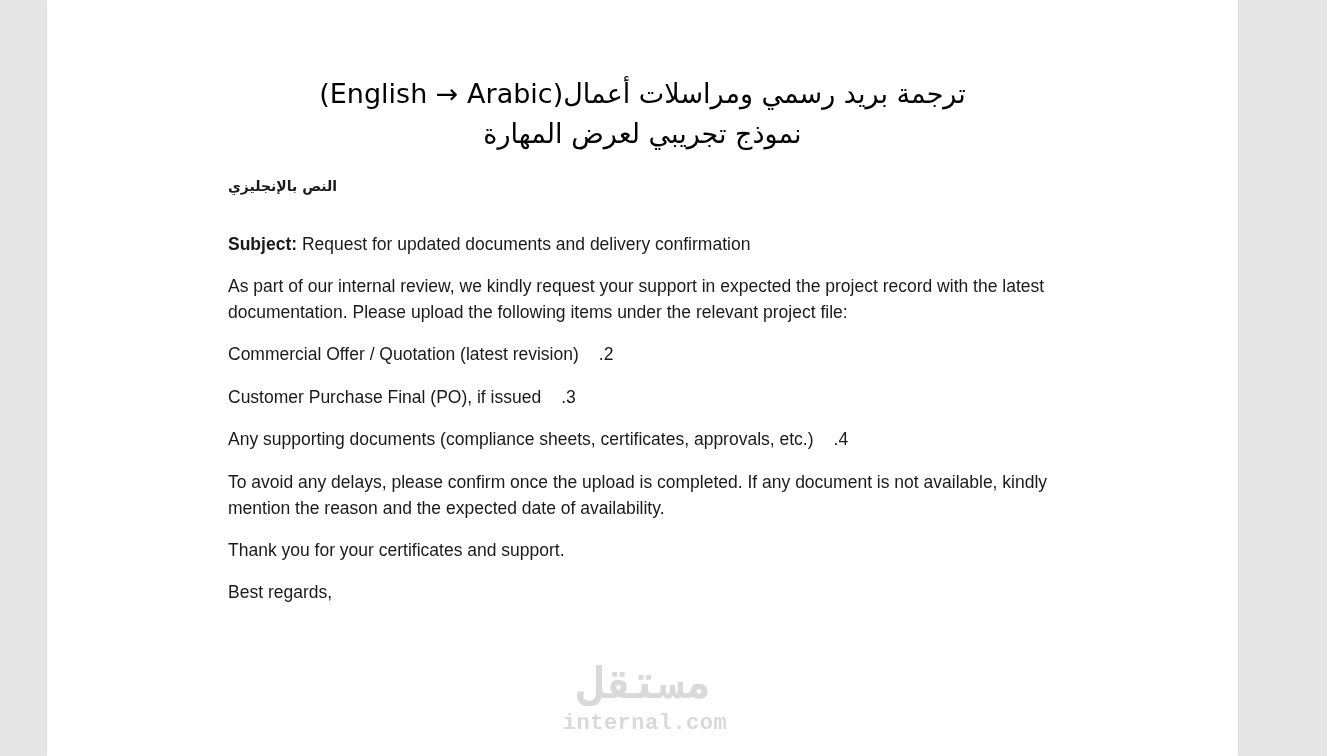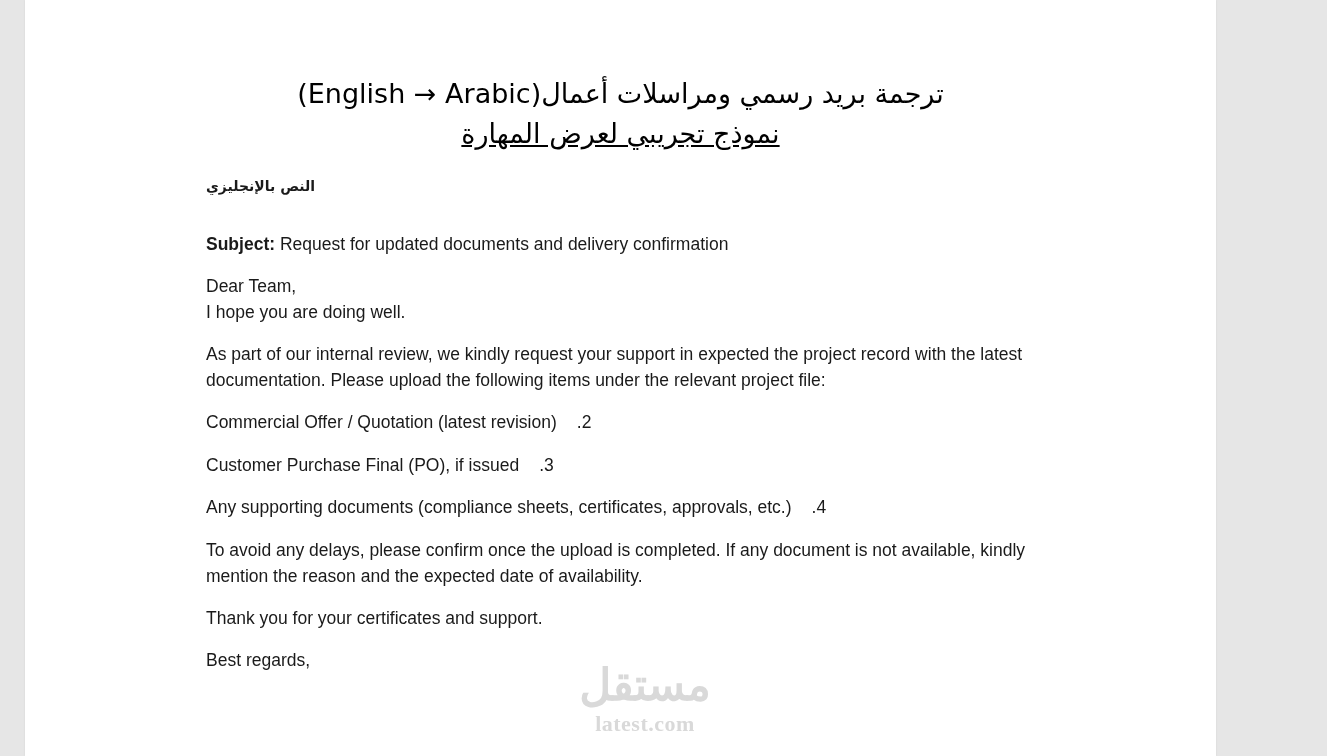--- a/index.html
+++ b/index.html
@@ -5,21 +5,21 @@
     html, body {
       margin: 0;
       padding: 0;
       width: 1327px;
       height: 756px;
       overflow: hidden;
       background: #e6e6e6;
     }
     .page {
       position: absolute;
-      left: 25px;
+      left: 47px;
       top: 0;
       width: 1191px;
       height: 756px;
       background: #ffffff;
       box-shadow: 0 0 2px rgba(0,0,0,0.08);
     }
     .title-block {
       position: absolute;
       left: 0;
       top: 74px;
@@ -32,21 +32,20 @@
       font-size: 27px;
       line-height: 40px;
       white-space: nowrap;
     }
     .title-line1 {
       direction: rtl;
       unicode-bidi: plaintext;
     }
     .title-line2 {
       direction: rtl;
-      text-decoration: underline;
     }
     .body {
       position: absolute;
       left: 181px;
       top: 172px;
       width: 840px;
       font-family: "Liberation Sans", sans-serif;
       font-size: 17.5px;
       line-height: 26px;
       color: #1a1a1a;
@@ -76,21 +75,21 @@
       display: inline-block;
       margin-left: 20px;
     }
     .watermark {
       position: absolute;
       left: 542px;
       top: 660px;
       width: 206px;
       text-align: center;
       color: #d9d9d9;
-      font-family: Liberation Serif, serif;
+      font-family: Liberation Mono, monospace;
       font-weight: bold;
       user-select: none;
     }
     .watermark-ar {
       font-size: 44px;
       line-height: 52px;
       direction: rtl;
     }
     .watermark-en {
       font-size: 22px;
@@ -108,24 +107,20 @@
     <div class="title-line title-line2">نموذج تجريبي لعرض المهارة</div>
   </div>
 
   <div class="body">
     <div class="section-label">النص بالإنجليزي</div>
 
     <p class="para">
       <span class="subject-key">Subject:</span><span> Request for updated documents and delivery confirmation</span>
     </p>
 
-    <p class="para">
-      <span>Dear Team,</span><br>
-      <span>I hope you are doing well.</span>
-    </p>
 
     <p class="para">As part of our internal review, we kindly request your support in expected the project record with the latest documentation. Please upload the following items under the relevant project file:</p>
 
     <div class="list-item">
       <span>Commercial Offer / Quotation (latest revision)</span><span class="list-num">.2</span>
     </div>
     <div class="list-item">
       <span>Customer Purchase Final (PO), if issued</span><span class="list-num">.3</span>
     </div>
     <div class="list-item">
@@ -135,14 +130,14 @@
     <p class="para">To avoid any delays, please confirm once the upload is completed. If any document is not available, kindly mention the reason and the expected date of availability.</p>
 
     <p class="para">Thank you for your certificates and support.</p>
 
     <p class="para">Best regards,</p>
   </div>
 </div>
 
 <div class="watermark">
   <div class="watermark-ar">مستقل</div>
-  <div class="watermark-en">latest.com</div>
+  <div class="watermark-en">internal.com</div>
 </div>
 
 </body></html>

